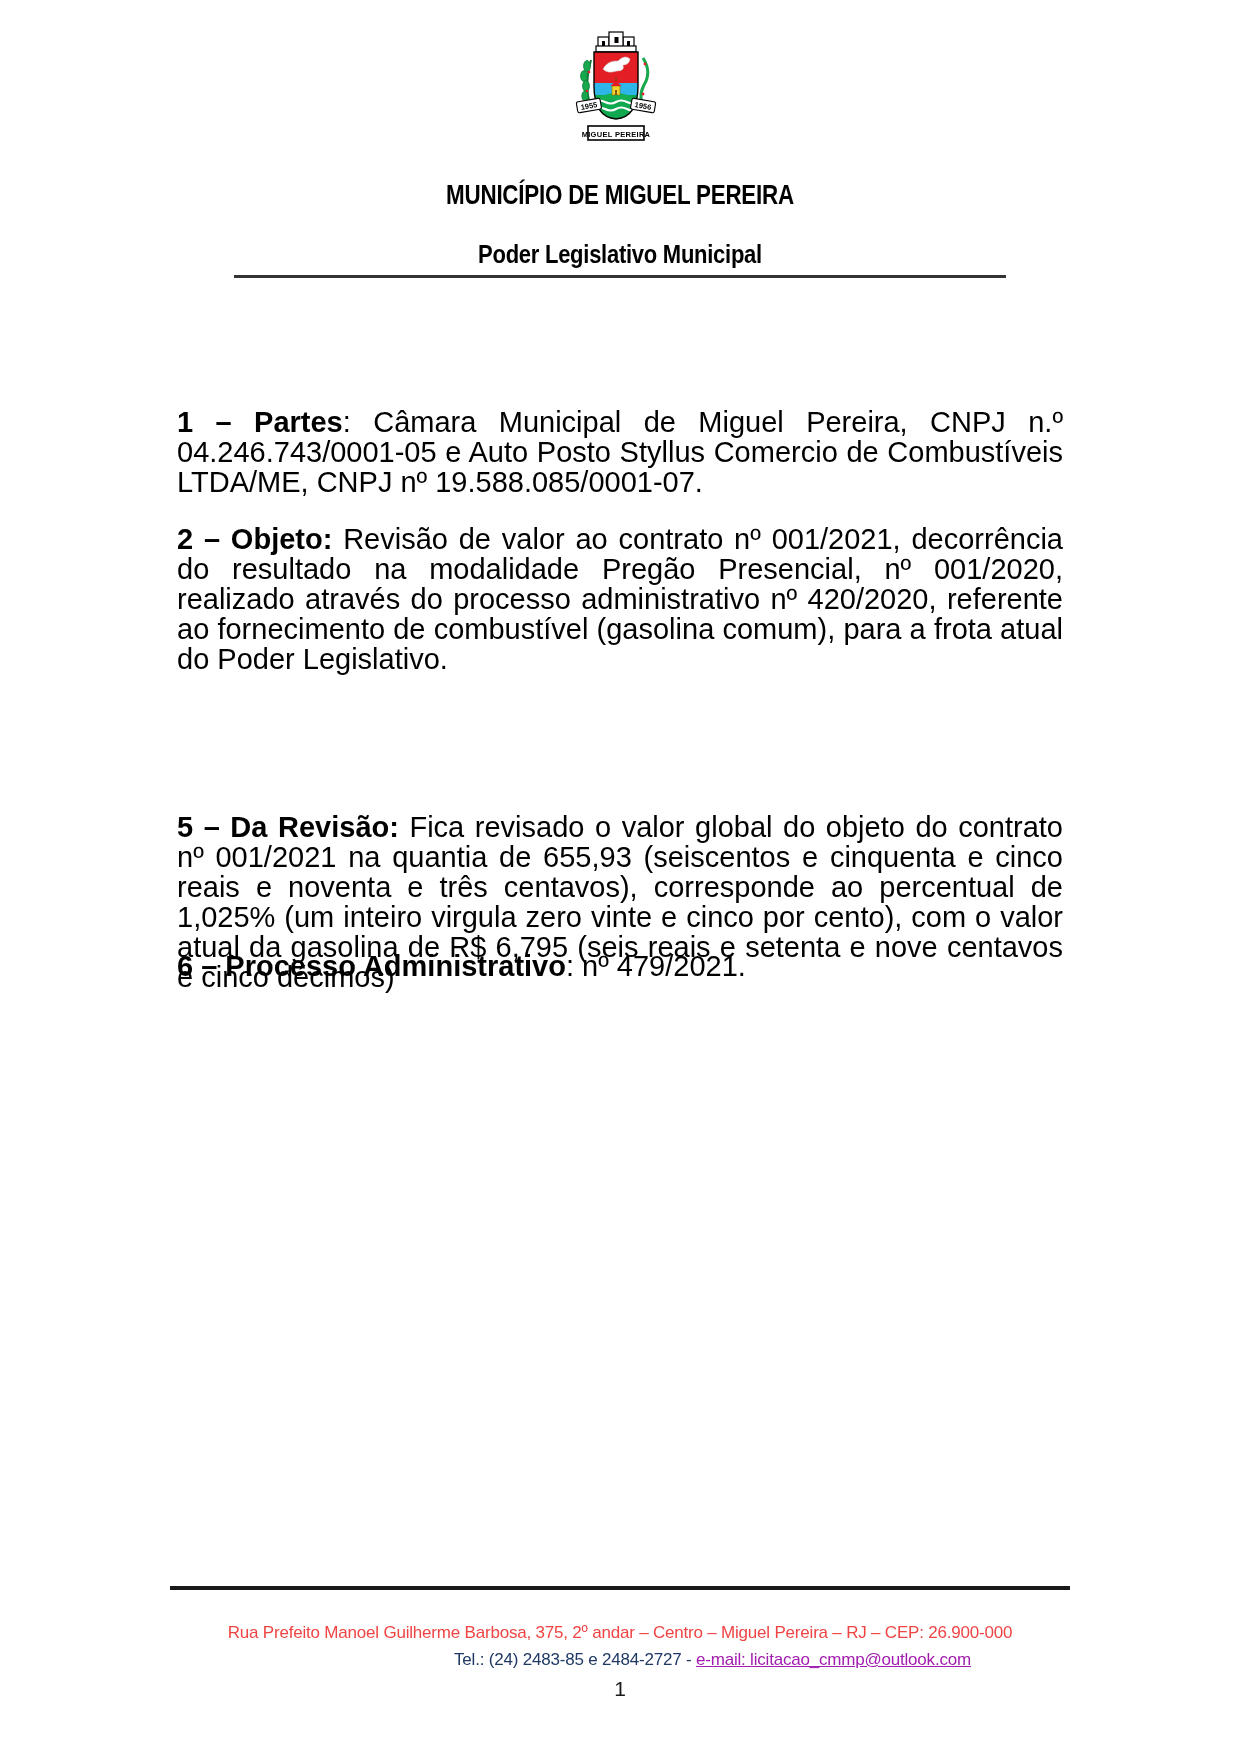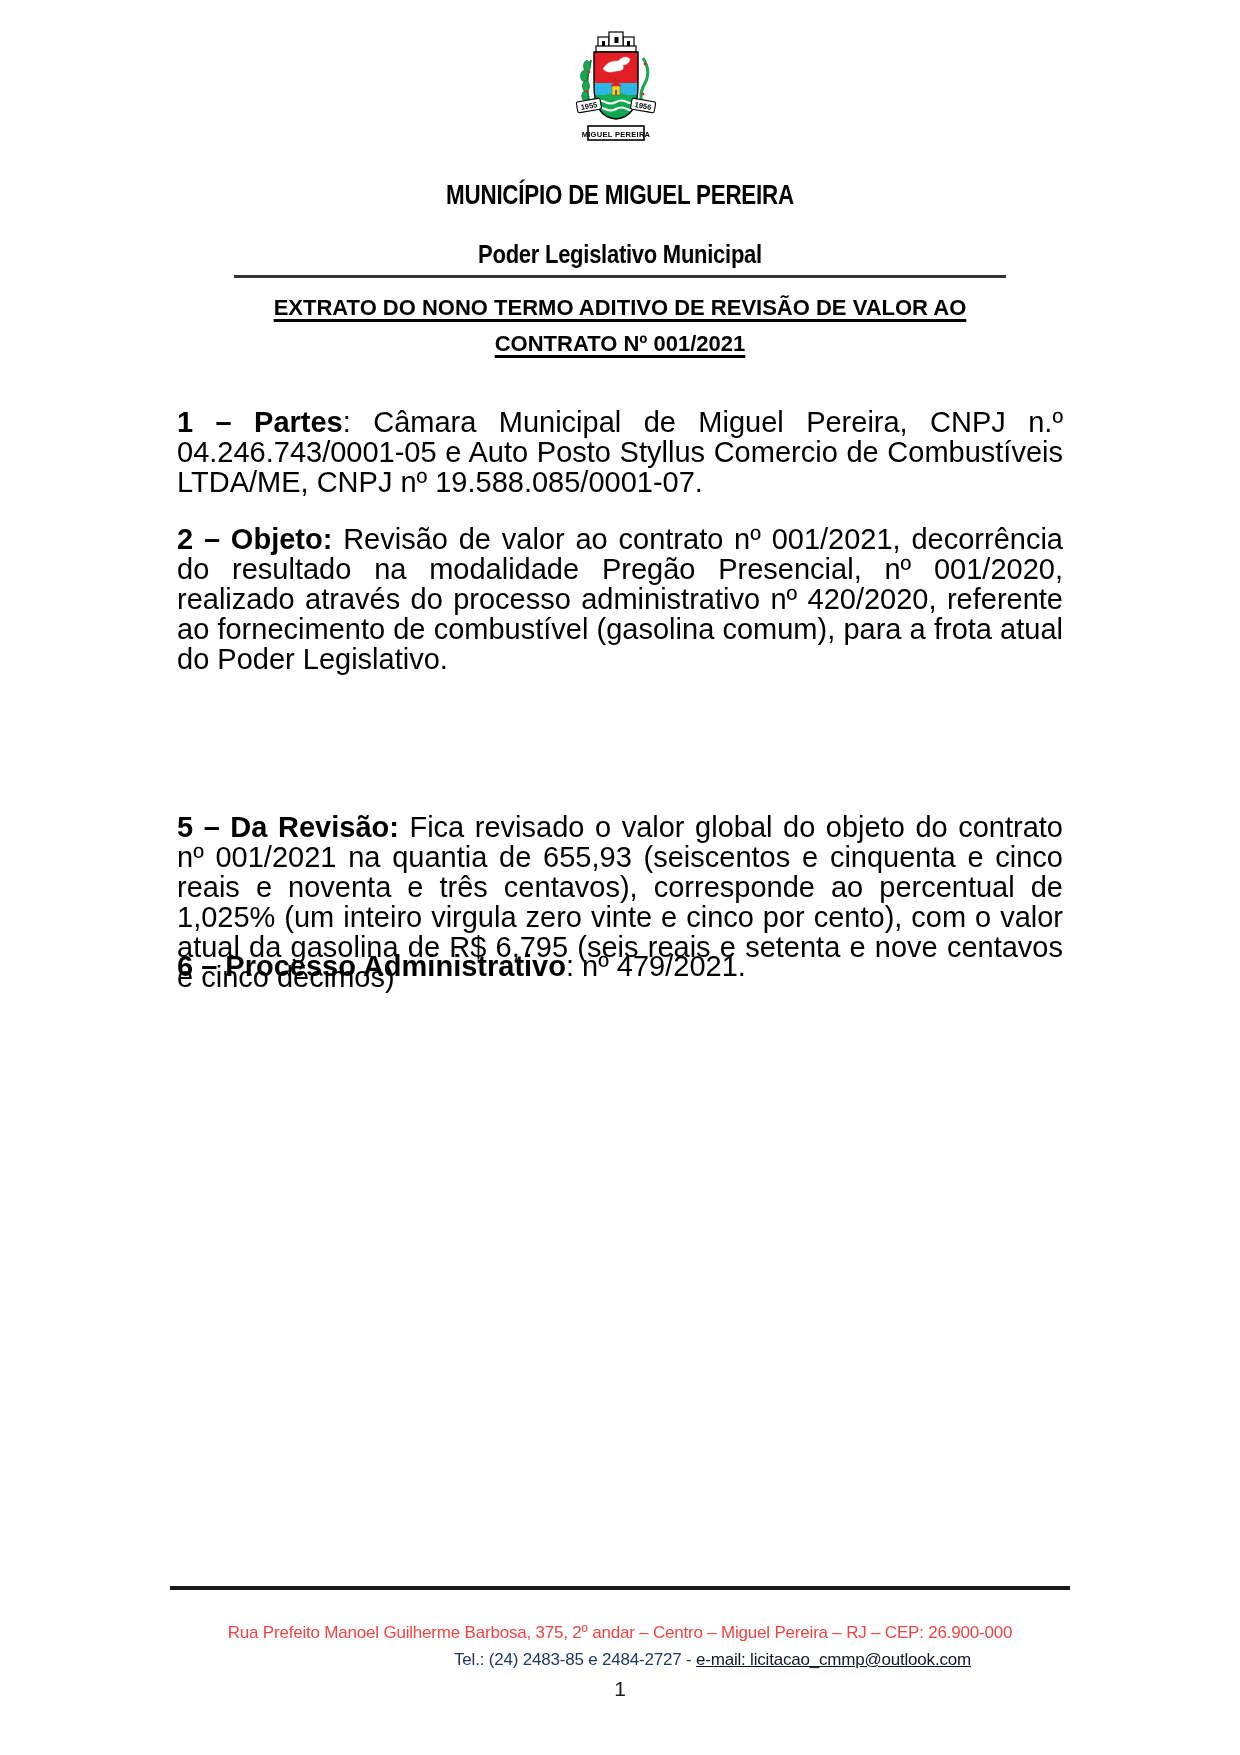--- a/index.html
+++ b/index.html
@@ -112,33 +112,29 @@
     <g>
       <rect x="25" y="98" width="56" height="14" fill="#fff" stroke="#000" stroke-width="1.6"></rect>
       <text x="53" y="108.5" font-size="7.5" font-weight="bold" text-anchor="middle" letter-spacing="0.3" font-family="Liberation Sans, sans-serif">MIGUEL PEREIRA</text>
     </g>
   </svg>
 
   <div class="h1">MUNICÍPIO DE MIGUEL PEREIRA</div>
   <div class="h2">Poder Legislativo Municipal</div>
   <div class="header-rule"></div>
 
-  <div class="doc-title">
-    <span class="tline">EXTRATO DO NONO TERMO ADITIVO DE REVISÃO DE VALOR AO</span><br>
-    <span class="tline">CONTRATO Nº 001/2021</span>
-  </div>
 
   <p class="para p1"><b>1 – Partes</b><span>: Câmara Municipal de Miguel Pereira, CNPJ n.º 04.246.743/0001-05 e Auto Posto Styllus Comercio de Combustíveis LTDA/ME, CNPJ nº 19.588.085/0001-07.</span></p>
 
   <p class="para p2"><b>2 – Objeto:</b><span> Revisão de valor ao contrato nº 001/2021, decorrência do resultado na modalidade Pregão Presencial, nº 001/2020, realizado através do processo administrativo nº 420/2020, referente ao fornecimento de combustível (gasolina comum), para a frota atual do Poder Legislativo.</span></p>
 
 
   <p class="para p5"><b>5 – Da Revisão:</b><span> Fica revisado o valor global do objeto do contrato nº 001/2021 na quantia de 655,93 (seiscentos e cinquenta e cinco reais e noventa e três centavos), corresponde ao percentual de 1,025% (um inteiro virgula zero vinte e cinco por cento), com o valor atual da gasolina de R$ 6,795 (seis reais e setenta e nove centavos e cinco décimos)</span></p>
 
   <p class="para p6"><b>6 – Processo Administrativo</b><span>: nº 479/2021.</span></p>
 
 
   <div class="footer-rule"></div>
   <div class="footer-address" id="footerAddress" style="color: #ef4444;">Rua Prefeito Manoel Guilherme Barbosa, 375, 2º andar – Centro – Miguel Pereira – RJ – CEP: 26.900-000</div>
-  <div class="footer-phone" id="footerPhone" style="color: rgb(31, 56, 100);"><span>Tel.: (24) 2483-85 e 2484-2727 - </span><a href="#" class="email-link" id="emailLink" style="color: #0f172a;">e-mail: licitacao_cmmp@outlook.com</a></div>
+  <div class="footer-phone" id="footerPhone" style="color: rgb(31, 56, 100);"><span>Tel.: (24) 2483-85 e 2484-2727 - </span><a href="#" class="email-link" id="emailLink" style="color: #a21caf;">e-mail: licitacao_cmmp@outlook.com</a></div>
   <div class="page-number">1</div>
 
 </div>
 
 </body></html>

